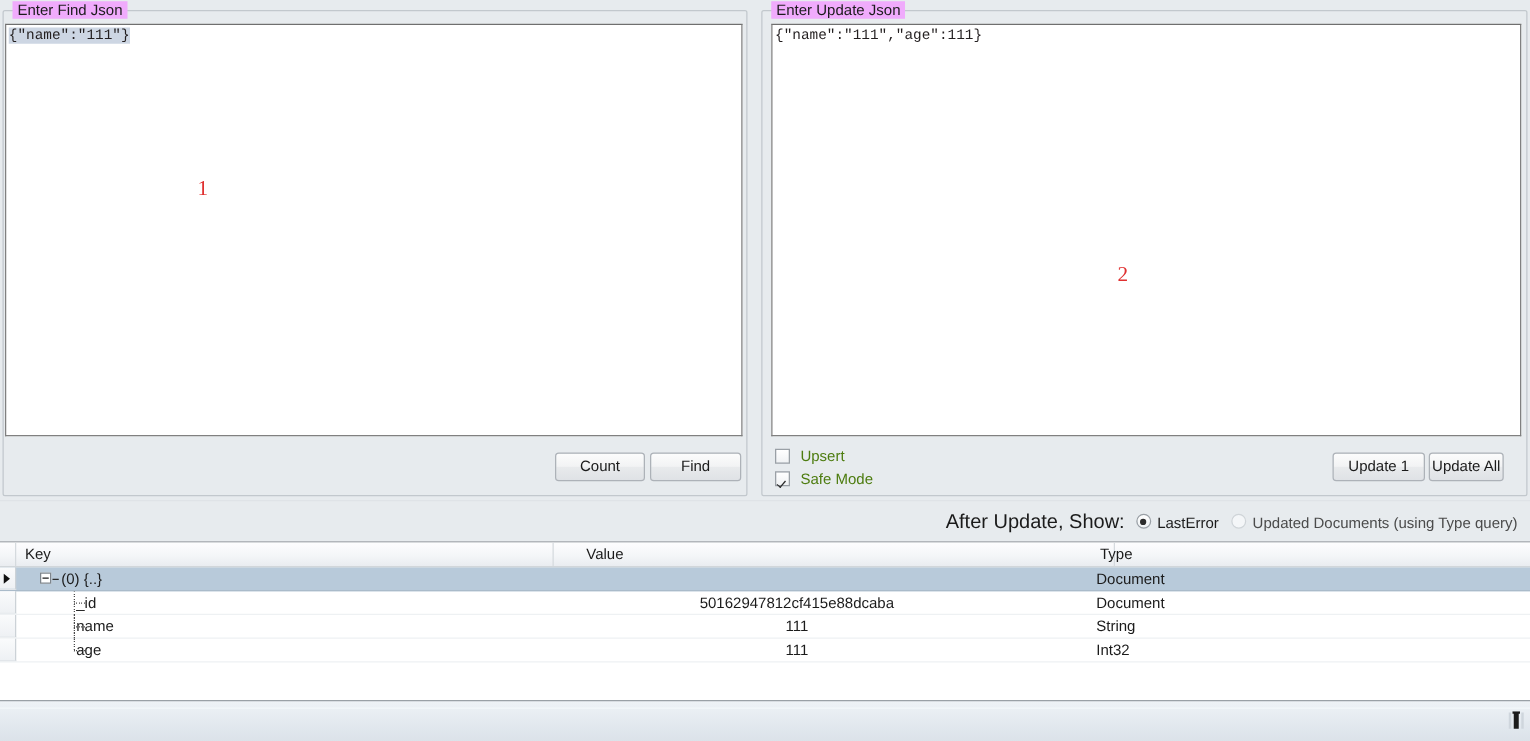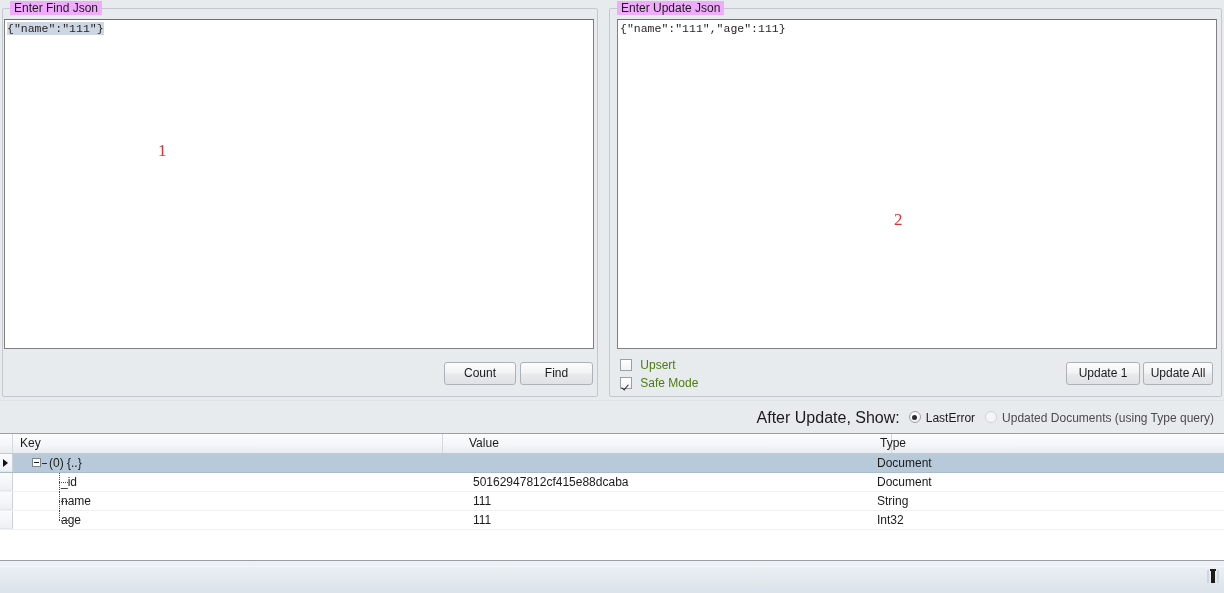--- a/index.html
+++ b/index.html
@@ -83,21 +83,21 @@
     font-size: 12px;
     color: #1b1b1b;
     text-align: center;
     line-height: 21px;
     z-index: 3;
     cursor: default;
   }
   #btn-count     { left: 444px;  top: 362px; width: 72px; }
   #btn-find      { left: 520px;  top: 362px; width: 73px; }
   #btn-update-1  { left: 1066px; top: 362px; width: 74px; }
-  #btn-update-all{ left: 1143px; top: 362px; width: 70px; }
+  #btn-update-all{ left: 1143px; top: 362px; width: 60px; }
 
   
   .chk-row { position: absolute; z-index: 3; height: 16px; line-height: 16px; white-space: nowrap; }
   #chk-upsert { left: 620px; top: 357px; }
   #chk-safe   { left: 620px; top: 375px; }
   .chk-box {
     display: inline-block; width: 12px; height: 12px;
     border: 1px solid #9aa0a6;
     background: linear-gradient(to bottom,#ffffff,#f0f2f4);
     vertical-align: -2px; position: relative;
@@ -180,21 +180,21 @@
     border-left: 5px solid #111111;
     border-top: 4px solid transparent;
     border-bottom: 4px solid transparent;
   }
   .g-cell {
     position: absolute; top: 0; height: 19px; line-height: 18px;
     font-size: 12px; color: #1b1b1b;
     white-space: nowrap; overflow: hidden;
   }
   .gc-key   { left: 13px;  width: 430px; }
-  .gc-value { left: 464px; width: 430px; padding-left: 9px; }
+  .gc-value { left: 418px; width: 430px; padding-left: 9px; text-align: center; }
   .gc-type  { left: 873px; width: 351px; padding-left: 4px; }
 
   
   .tree { position: relative; height: 19px; }
   .exp-box {
     position: absolute; left: 19px; top: 4px;
     width: 9px; height: 9px;
     border: 1px solid #7d858c; background: #ffffff;
   }
   .exp-box::before {

